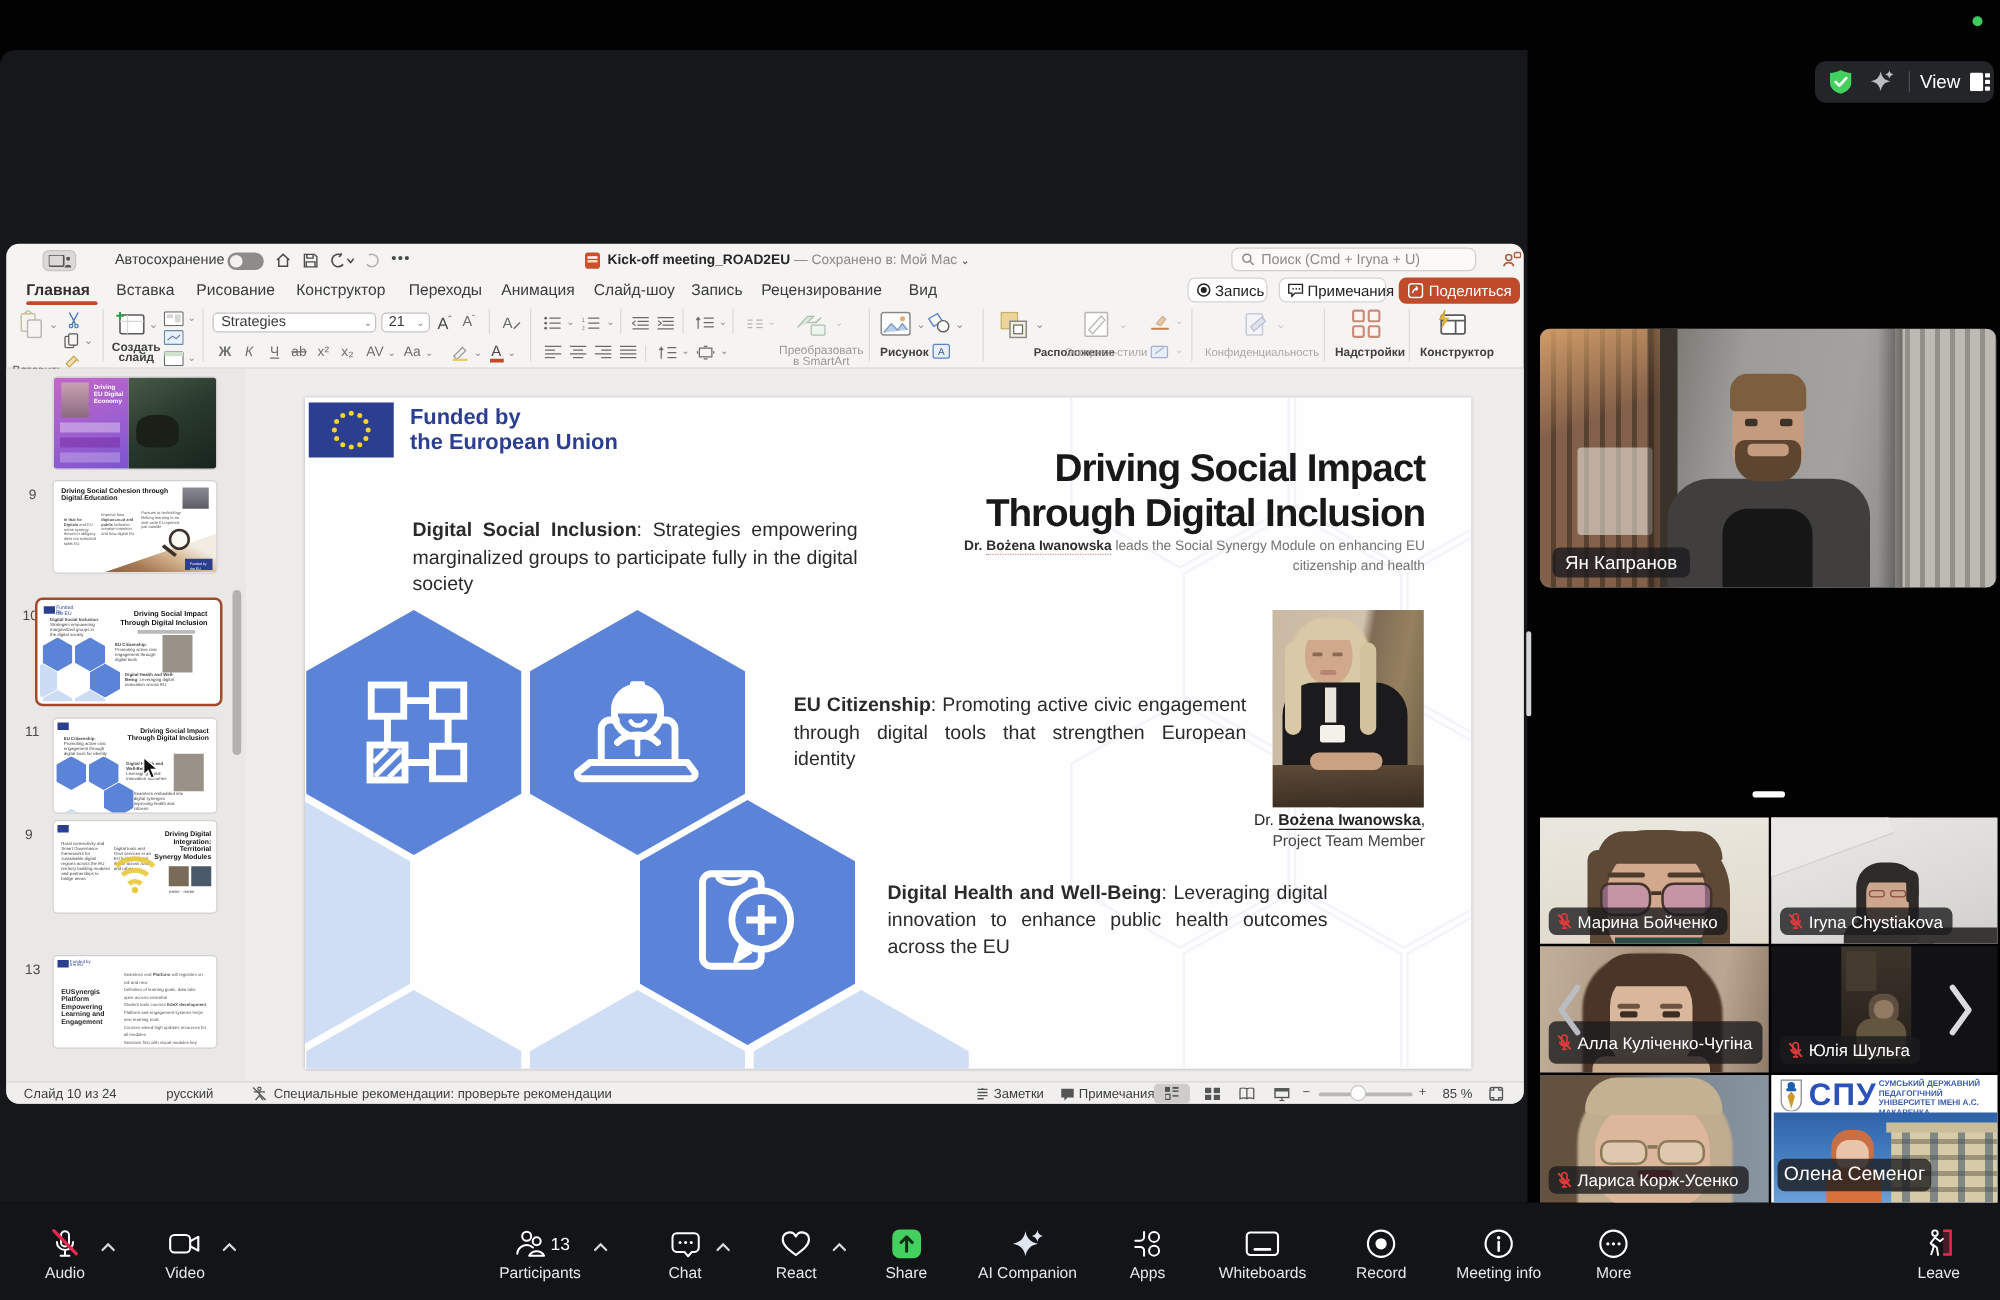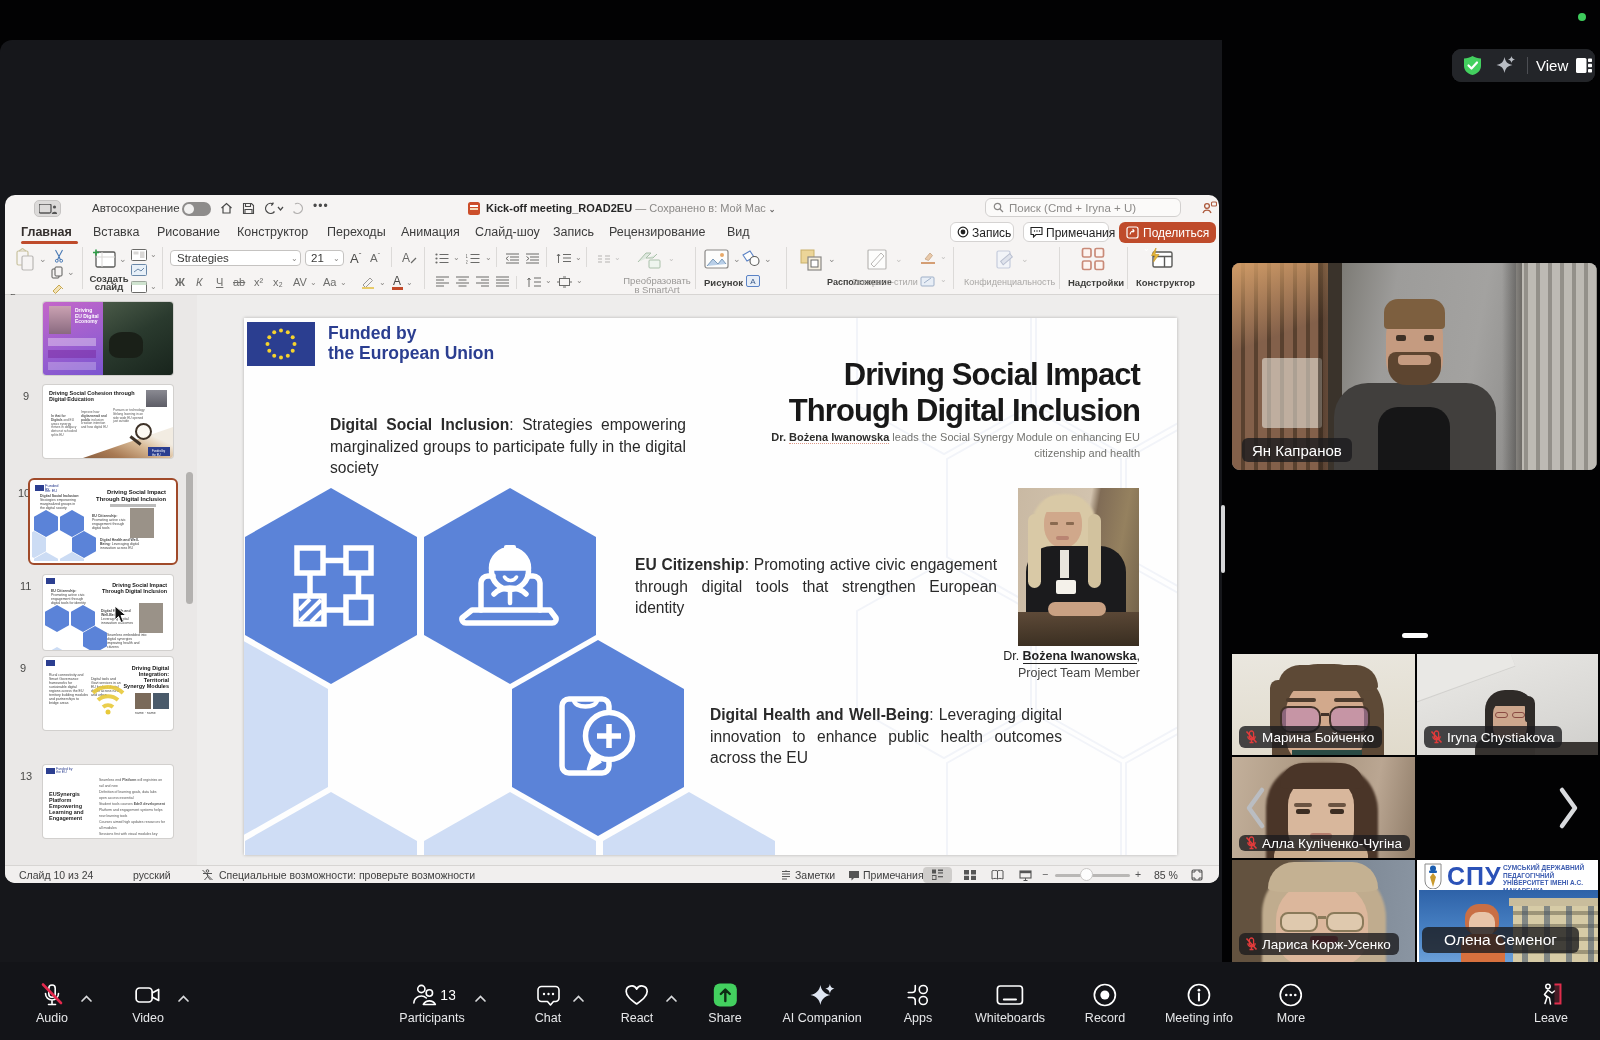--- a/index.html
+++ b/index.html
@@ -613,21 +613,21 @@
     </div>
 
     <div class="abs" id="statusbar" style="left:0;top:670px;width:1214px;height:18px;background:#f1efee;border-top:1px solid #d7d5d3;font-size:10.5px;color:#3f3f3f;">
       <div class="abs" style="left:14px;top:3px;">Слайд 10 из 24</div>
       <div class="abs" style="left:128px;top:3px;">русский</div>
       <svg class="abs" style="left:196px;top:3px;" width="13" height="12" viewBox="0 0 13 12">
           <circle cx="6.5" cy="2" r="1.3" fill="none" stroke="#555" stroke-width="1"></circle>
           <path d="M2 4.5 h9 M6.5 4.5 v3 M6.5 7.5 l-3 3.5 M6.5 7.5 l3 3.5" fill="none" stroke="#555" stroke-width="1"></path>
           <path d="M1.5 1 L11.5 11" stroke="#555" stroke-width="1"></path>
         </svg>
-      <div class="abs" style="left:214px;top:3px;">Специальные возможности: проверьте возможности</div>
+      <div class="abs" style="left:214px;top:3px;">Специальные рекомендации: проверьте рекомендации</div>
       <svg class="abs" style="left:775px;top:4px;" width="12" height="11" viewBox="0 0 12 11">
           <path d="M2 1.5 h8 M2 4 h8 M2 6.5 h8 M2 9 h5" stroke="#555" stroke-width="1.1"></path>
           <path d="M6 0 l1.5 2 h-3 Z" fill="#555"></path>
         </svg>
       <div class="abs" style="left:790px;top:3px;">Заметки</div>
       <svg class="abs" style="left:843px;top:4px;" width="12" height="11" viewBox="0 0 12 11">
           <path d="M1 1 h10 v7 h-5 l-2.5 2.5 v-2.5 h-2.5 Z" fill="#555"></path>
         </svg>
       <div class="abs" style="left:858px;top:3px;">Примечания</div>
       <div class="abs" style="left:918px;top:1px;width:29px;height:16px;background:#cfcdcb;border-radius:4px;"></div>
@@ -725,24 +725,35 @@
     <div class="abs" id="cell-alla" style="left:10px;top:757px;width:183px;height:101px;overflow:hidden;background:linear-gradient(100deg,#c3b09b,#a8947e 45%,#baa692 75%,#8f7c68);">
       <div class="abs" style="left:34px;top:6px;width:112px;height:130px;background:#4a3528;border-radius:44px 48px 14px 14px;filter:blur(1px);"></div>
       <div class="abs" style="left:56px;top:20px;width:66px;height:78px;background:#d8b79c;border-radius:28px 28px 24px 24px;"></div>
       <div class="abs" style="left:48px;top:6px;width:84px;height:26px;background:#4a3528;border-radius:40px 40px 20% 20%;"></div>
       <div class="abs" style="left:62px;top:46px;width:18px;height:4px;background:#6b5442;border-radius:2px;"></div>
       <div class="abs" style="left:96px;top:46px;width:18px;height:4px;background:#6b5442;border-radius:2px;"></div>
       <div class="abs" style="left:64px;top:52px;width:14px;height:5px;background:#3c2d22;border-radius:2px;"></div>
       <div class="abs" style="left:98px;top:52px;width:14px;height:5px;background:#3c2d22;border-radius:2px;"></div>
       <div class="abs" style="left:78px;top:76px;width:22px;height:6px;background:#b77f6e;border-radius:3px;"></div>
       <div class="abs" style="left:42px;top:88px;width:94px;height:14px;background:#caac8e;border-radius:10px 10px 0 0;"></div>
-      <div class="lbl" style="left:7px;bottom:7px;height:16px;padding:0 8px 0 6px;font-size:13.5px;gap:4px;justify-content:flex-end;"><svg width="13" height="14" viewBox="0 0 13 14">
+      <div class="lbl" style="left:7px;bottom:7px;height:34px;padding:0 8px 0 6px;font-size:13.5px;gap:4px;justify-content:flex-end;"><svg width="13" height="14" viewBox="0 0 13 14">
             <path d="M6.5 1 a2.1 2.1 0 0 1 2.1 2.1 V6.5 a2.1 2.1 0 0 1 -4.2 0 V3.1 A2.1 2.1 0 0 1 6.5 1 Z M2.8 6.2 a3.7 3.7 0 0 0 7.4 0 M6.5 10 V12 M4.5 12.5 h4" fill="none" stroke="#e23b3b" stroke-width="1.3"></path>
             <path d="M1.5 1.5 L11.5 12.5" stroke="#e23b3b" stroke-width="1.6"></path>
           </svg>Алла Куліченко-Чугіна</div>
+    </div>
+    <div class="abs" id="cell-yulia" style="left:195px;top:757px;width:181px;height:101px;overflow:hidden;background:#121214;">
+      <div class="abs" style="left:56px;top:0;width:56px;height:90px;background:linear-gradient(180deg,#3b322a 10%,#302921 55%,#241f1a);"></div>
+      <div class="abs" style="left:60px;top:4px;width:24px;height:32px;background:#463b2f;"></div>
+      <div class="abs" style="left:78px;top:38px;width:24px;height:22px;background:#5d4e3f;border-radius:10px 10px 6px 6px;"></div>
+      <div class="abs" style="left:82px;top:43px;width:16px;height:15px;background:#927a62;border-radius:7px;"></div>
+      <div class="abs" style="left:68px;top:58px;width:40px;height:32px;background:#63563f;border-radius:12px 12px 0 0;"></div>
+      <div class="lbl" style="left:7px;bottom:7px;height:22px;padding:0 8px 0 6px;font-size:13.5px;gap:4px;"><svg width="13" height="14" viewBox="0 0 13 14">
+            <path d="M6.5 1 a2.1 2.1 0 0 1 2.1 2.1 V6.5 a2.1 2.1 0 0 1 -4.2 0 V3.1 A2.1 2.1 0 0 1 6.5 1 Z M2.8 6.2 a3.7 3.7 0 0 0 7.4 0 M6.5 10 V12 M4.5 12.5 h4" fill="none" stroke="#e23b3b" stroke-width="1.3"></path>
+            <path d="M1.5 1.5 L11.5 12.5" stroke="#e23b3b" stroke-width="1.6"></path>
+          </svg>Юлія Шульга</div>
     </div>
     <div class="abs" id="cell-larisa" style="left:10px;top:860px;width:183px;height:102px;overflow:hidden;background:linear-gradient(95deg,#63523f 28%,#7b8693 55%,#8a95a2);">
       <div class="abs" style="left:30px;top:4px;width:124px;height:128px;background:#c0ac8e;border-radius:50px 54px 16px 16px;filter:blur(.8px);"></div>
       <div class="abs" style="left:44px;top:22px;width:92px;height:84px;background:#dcb79c;border-radius:38px 38px 30px 30px;"></div>
       <div class="abs" style="left:36px;top:2px;width:110px;height:30px;background:#c4b192;border-radius:46px 46px 24% 24%;"></div>
       <div class="abs" style="left:48px;top:52px;width:38px;height:20px;border:2px solid #8a7a5a;border-radius:8px;background:rgba(230,235,210,.35);"></div>
       <div class="abs" style="left:94px;top:52px;width:38px;height:20px;border:2px solid #8a7a5a;border-radius:8px;background:rgba(230,235,210,.35);"></div>
       <div class="abs" style="left:86px;top:56px;width:8px;height:3px;background:#8a7a5a;"></div>
       <div class="abs" style="left:78px;top:76px;width:28px;height:8px;background:#b4333a;border-radius:4px 4px 6px 6px;"></div>
       <div class="lbl" style="left:7px;bottom:7px;height:22px;padding:0 8px 0 6px;font-size:13.5px;gap:4px;"><svg width="13" height="14" viewBox="0 0 13 14">
@@ -759,21 +770,21 @@
         </svg>
       <div class="abs" style="left:30px;top:2px;font-size:25px;font-weight:bold;color:#2b52b8;letter-spacing:1px;">СПУ</div>
       <div class="abs" style="left:86px;top:4px;width:92px;font-size:6.5px;line-height:7.5px;color:#3c5cb0;font-weight:bold;">СУМСЬКИЙ ДЕРЖАВНИЙ ПЕДАГОГІЧНИЙ УНІВЕРСИТЕТ ІМЕНІ А.С. МАКАРЕНКА</div>
       <div class="abs" style="left:2px;top:30px;width:179px;height:72px;background:linear-gradient(180deg,#2e62a8,#4a84c6 60%,#6ca0d8);"></div>
       <div class="abs" style="left:96px;top:42px;width:85px;height:60px;background:#d6cba6;"></div>
       <div class="abs" style="left:96px;top:42px;width:85px;height:60px;background:repeating-linear-gradient(90deg,rgba(60,80,105,0) 0 9px,rgba(60,80,105,.55) 9px 15px,rgba(60,80,105,0) 15px 22px),repeating-linear-gradient(180deg,rgba(90,80,60,0) 0 9px,rgba(100,95,75,.5) 9px 13px);"></div>
       <div class="abs" style="left:92px;top:38px;width:89px;height:8px;background:#c9bd9c;"></div>
       <div class="abs" style="left:48px;top:44px;width:34px;height:30px;background:#c96f45;border-radius:14px 14px 10px 10px;"></div>
       <div class="abs" style="left:52px;top:52px;width:26px;height:26px;background:#e8c4a8;border-radius:10px 10px 12px 12px;"></div>
       <div class="abs" style="left:44px;top:74px;width:44px;height:28px;background:#d8713e;border-radius:12px 12px 0 0;"></div>
-      <div class="lbl" style="left:5px;bottom:9px;height:26px;padding:0 22px;font-size:15.5px;">Олена Семеног</div>
+      <div class="lbl" style="left:5px;bottom:9px;height:26px;padding:0 5px;font-size:15.5px;">Олена Семеног</div>
     </div>
 
     <svg class="abs" style="left:22px;top:786px;" width="22" height="44" viewBox="0 0 22 44">
         <path d="M18 4 L5 22 L18 40" fill="none" stroke="#babdc2" stroke-width="4.5" stroke-linecap="round" stroke-linejoin="round"></path>
       </svg>
     <svg class="abs" style="left:336px;top:786px;" width="22" height="44" viewBox="0 0 22 44">
         <path d="M4 4 L17 22 L4 40" fill="none" stroke="#d9dbde" stroke-width="4.5" stroke-linecap="round" stroke-linejoin="round"></path>
       </svg>
   </div>
 

